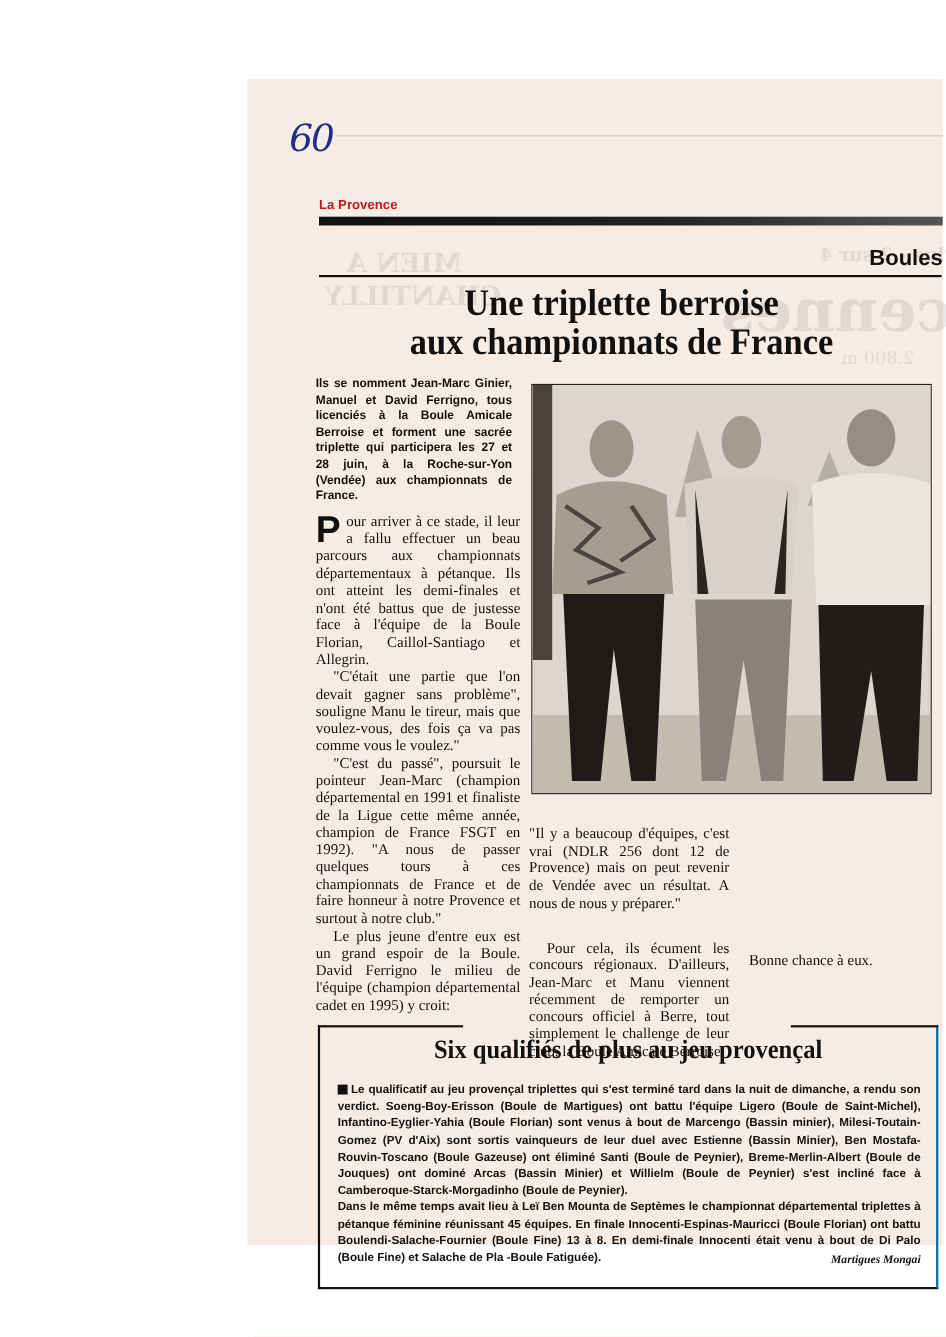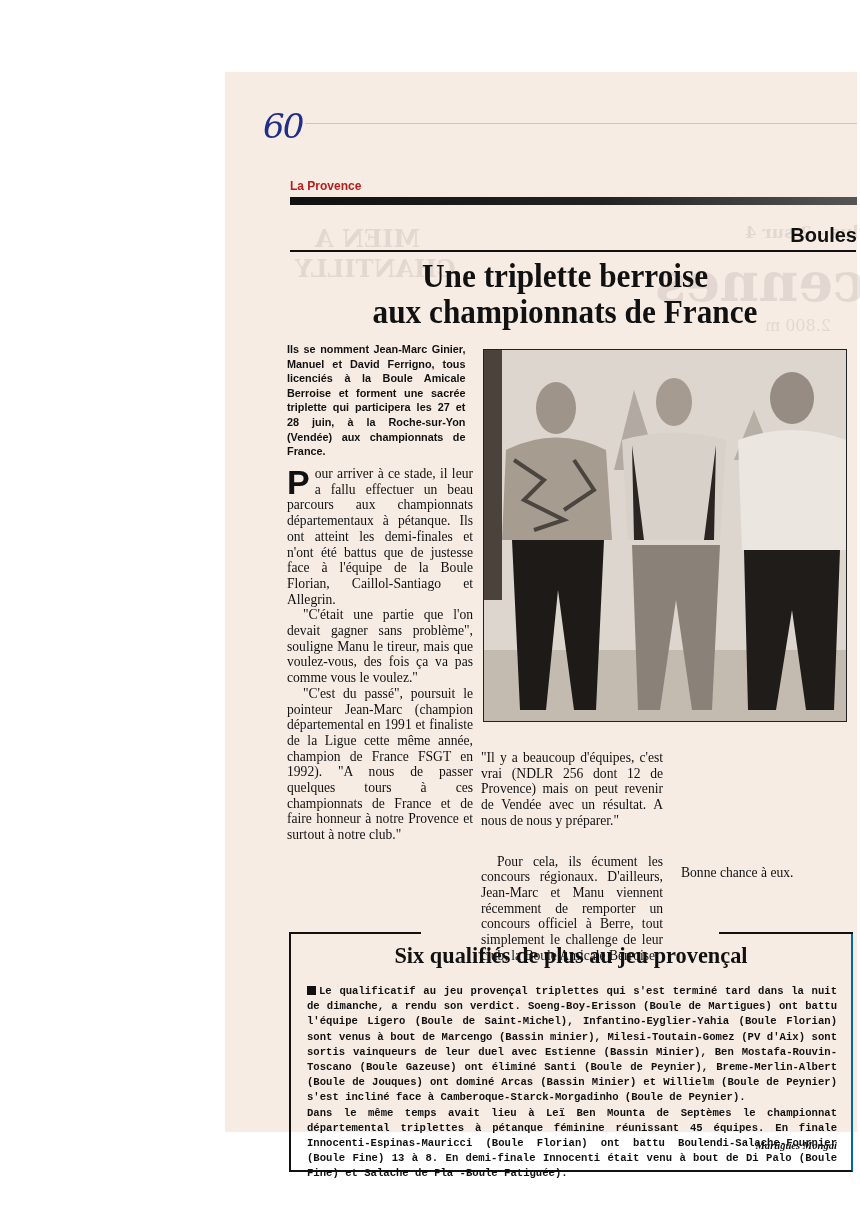--- a/index.html
+++ b/index.html
@@ -29,21 +29,21 @@
     background:linear-gradient(180deg,#e5e0da 0%,#d9d4cd 40%,#c9c2b9 70%,#b9b1a7 100%);
   }
   .caption { position:absolute; left:256px; top:658px; width:370px; font-family:"Liberation Sans", sans-serif; font-weight:bold; font-size:10.6px; color:#111; white-space:nowrap; }
   .col2 { position:absolute; left:256px; top:678px; width:182px; }
   .col3 { position:absolute; left:440px; top:678px; width:182px; }
   .col2 p, .col3 p { margin:0; }
   .box { position:absolute; left:64px; top:860px; width:560px; height:238px; border-left:2px solid #111; border-right:2px solid #0369a1; border-bottom:2px solid #111; }
   .box .tl { position:absolute; left:-2px; top:0; width:132px; height:2px; background:#111; }
   .box .tr { position:absolute; right:-2px; top:0; width:134px; height:2px; background:#111; }
   .boxtitle { position:absolute; left:0; top:10px; width:560px; text-align:center; font-family:"Liberation Serif", serif; font-weight:bold; font-size:24px; color:#111; transform:scaleX(0.93); }
-  .boxtext { position:absolute; left:16px; top:52px; width:530px; font-family:Liberation Mono, monospace; font-weight:bold; font-size:10.6px; line-height:15.2px; color:#111; text-align:justify; }
+  .boxtext { position:absolute; left:16px; top:52px; width:530px; font-family:Liberation Sans, sans-serif; font-weight:bold; font-size:10.6px; line-height:15.2px; color:#111; text-align:justify; }
   .boxtext p { margin:0; }
   .bullet { display:inline-block; width:9px; height:9px; background:#111; margin-right:3px; vertical-align:-1px; }
   .byline { position:absolute; right:14px; top:208px; font-family:"Liberation Serif", serif; font-style:italic; font-weight:bold; font-size:10.6px; color:#111; }
 </style>
 </head>
 <body>
 
 <div class="paper">
 
   <div class="ghost" style="left:520px;top:150px;font-size:17px;">Quinté Plus - 2 sur 4</div>
@@ -65,20 +65,21 @@
     <div>Une triplette berroise</div>
     <div>aux championnats de France</div>
   </div>
 
   <div class="lede">Ils se nomment Jean-Marc Ginier, Manuel et David Ferrigno, tous licenciés à la Boule Amicale Berroise et forment une sacrée triplette qui participera les 27 et 28 juin, à la Roche-sur-Yon (Vendée) aux championnats de France.</div>
 
   <div class="col1 body">
     <p class="first"><span class="dropcap">P</span><span>our arriver à ce stade, il leur a fallu effectuer un beau parcours aux championnats départementaux à pétanque. Ils ont atteint les demi-finales et n'ont été battus que de justesse face à l'équipe de la Boule Florian, Caillol-Santiago et Allegrin.</span></p>
     <p>"C'était une partie que l'on devait gagner sans problème", souligne Manu le tireur, mais que voulez-vous, des fois ça va pas comme vous le voulez."</p>
     <p>"C'est du passé", poursuit le pointeur Jean-Marc (champion départemental en 1991 et finaliste de la Ligue cette même année, champion de France FSGT en 1992). "A nous de passer quelques tours à ces championnats de France et de faire honneur à notre Provence et surtout à notre club."</p>
+    <p>Le plus jeune d'entre eux est un grand espoir de la Boule. David Ferrigno le milieu de l'équipe (champion départemental cadet en 1995) y croit:</p>
   </div>
 
   <div class="photo">
     <svg width="362" height="371" viewBox="0 0 362 371">
       <rect x="0" y="0" width="362" height="371" fill="#dcd6cf"></rect>
       <rect x="0" y="300" width="362" height="71" fill="#c4bbb0"></rect>
       <rect x="0" y="0" width="18" height="250" fill="#4a423b"></rect>
       <path d="M30 160 L50 110 L70 150 L90 100 L110 160 Z" fill="#8c857c" opacity="0.6"></path>
       <path d="M130 120 L150 40 L175 120 Z" fill="#8f877e" opacity="0.55"></path>
       <path d="M250 110 L270 60 L290 110 Z" fill="#8f877e" opacity="0.5"></path>

